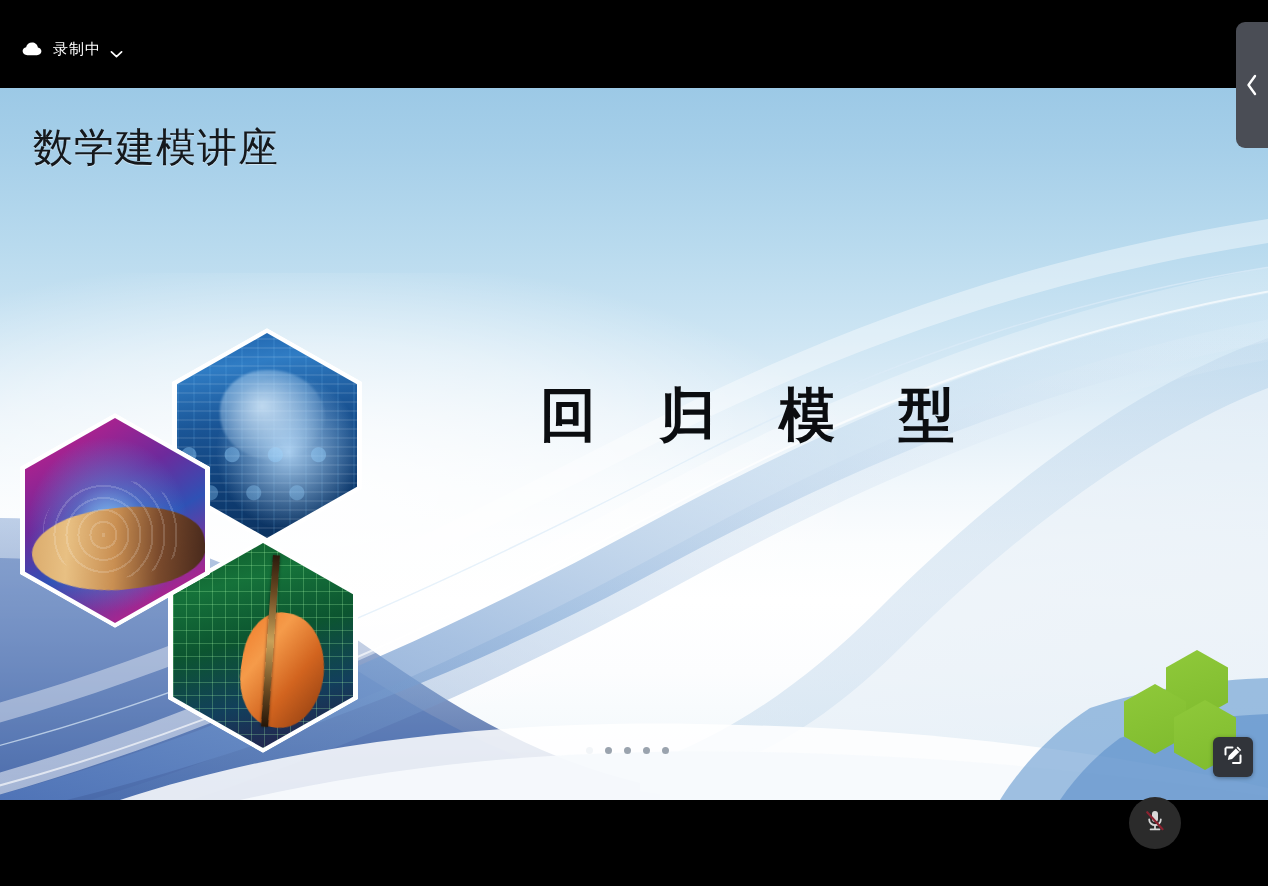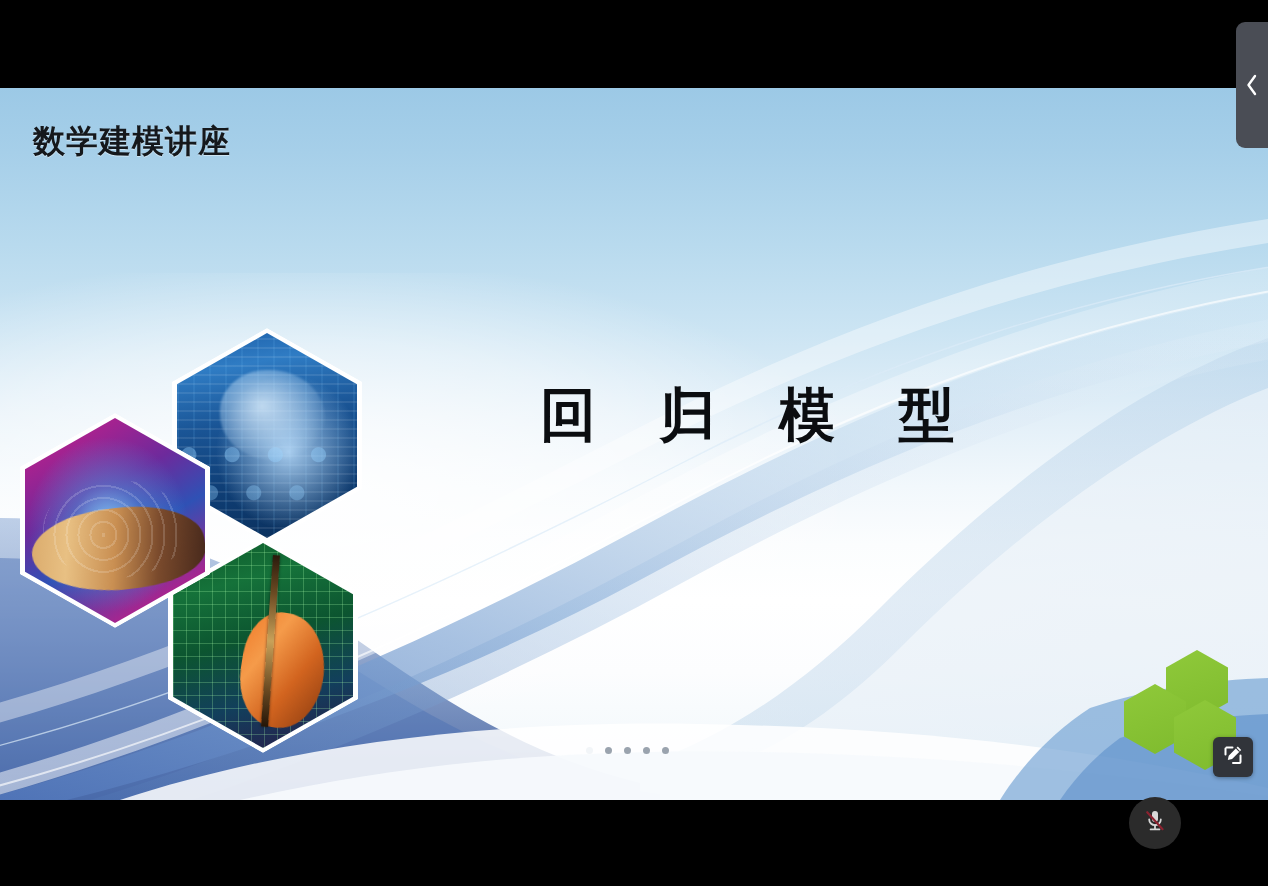--- a/index.html
+++ b/index.html
@@ -40,21 +40,21 @@
   #stage .glow {
     position:absolute; left:-6%; top:26%; width:72%; height:62%;
     background:radial-gradient(ellipse at 42% 50%, rgba(255,255,255,.92) 0%, rgba(255,255,255,.45) 48%, rgba(255,255,255,0) 76%);
     pointer-events:none;
   }
   #stage svg.waves { position:absolute; left:0; top:0; width:1268px; height:712px; }
 
   
   #slide-title {
     position:absolute; left:33px; top:32px;
-    font-size:32px; font-weight:bold; color:#15181c;
+    font-size:40px; font-weight:normal; color:#15181c;
     letter-spacing:1px; white-space:nowrap;
     font-family:"DejaVu Sans","Liberation Sans",sans-serif;
     text-shadow:0 1px 0 rgba(255,255,255,.45);
   }
   #slide-heading {
     position:absolute; left:540px; top:290px; width:400px;
     text-align:center;
     font-size:56px; font-weight:bold; color:#0b0d10;
     letter-spacing:22px; white-space:nowrap;
     font-family:"DejaVu Serif","Liberation Serif",serif;
@@ -186,20 +186,35 @@
     cursor:pointer; z-index:55;
   }
 
   #bottombar { position:absolute; left:0; top:800px; width:1268px; height:86px; background:#000; z-index:30; }
 </style>
 </head>
 <body>
 
 <div id="app">
 
+  <div id="topbar">
+    <div id="rec-pill">
+      <span class="cloud">
+        <svg width="22" height="14" viewBox="0 0 22 14">
+          <path d="M5.4 13.2C2.6 13.2.6 11.4.6 9.1c0-2 1.5-3.6 3.5-3.9C4.7 2.6 7.1.6 10 .6c3 0 5.5 2.1 5.9 4.9 2 .2 3.5 1.8 3.5 3.8 0 2.2-1.9 3.9-4.5 3.9H5.4z" fill="#ffffff"></path>
+        </svg>
+      </span>
+      <span class="rlabel">录制中</span>
+      <span class="chev">
+        <svg width="13" height="9" viewBox="0 0 13 9">
+          <path d="M1.4 1.8L6.5 6.6l5.1-4.8" fill="none" stroke="#ffffff" stroke-width="1.7" stroke-linecap="round" stroke-linejoin="round"></path>
+        </svg>
+      </span>
+    </div>
+  </div>
 
   <div id="stage">
 
     <div class="glow"></div>
 
     <svg class="waves" viewBox="0 0 1268 712" preserveAspectRatio="none">
       <defs>
         <linearGradient id="wA" x1="0" y1="1" x2="1" y2="0">
           <stop offset="0" stop-color="#4d72b8" stop-opacity=".95"></stop>
           <stop offset=".35" stop-color="#7fa5d4" stop-opacity=".80"></stop>

